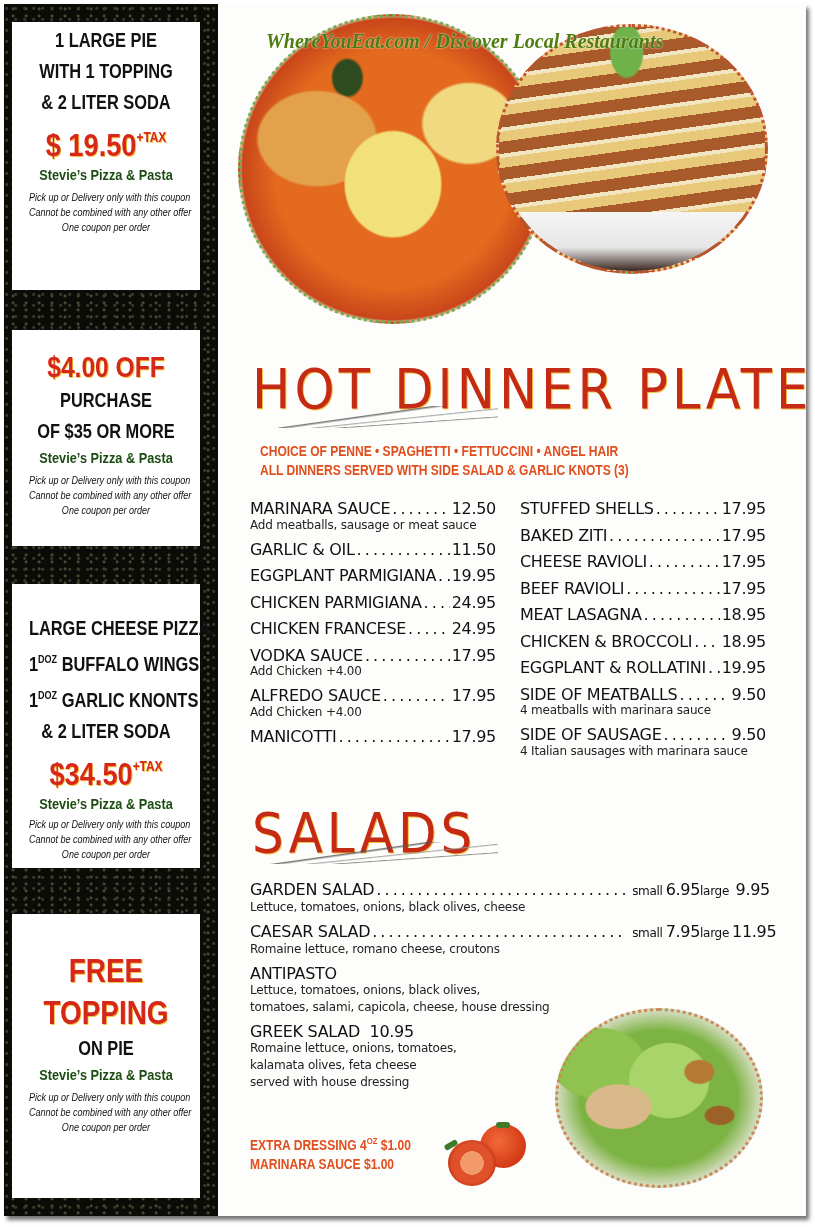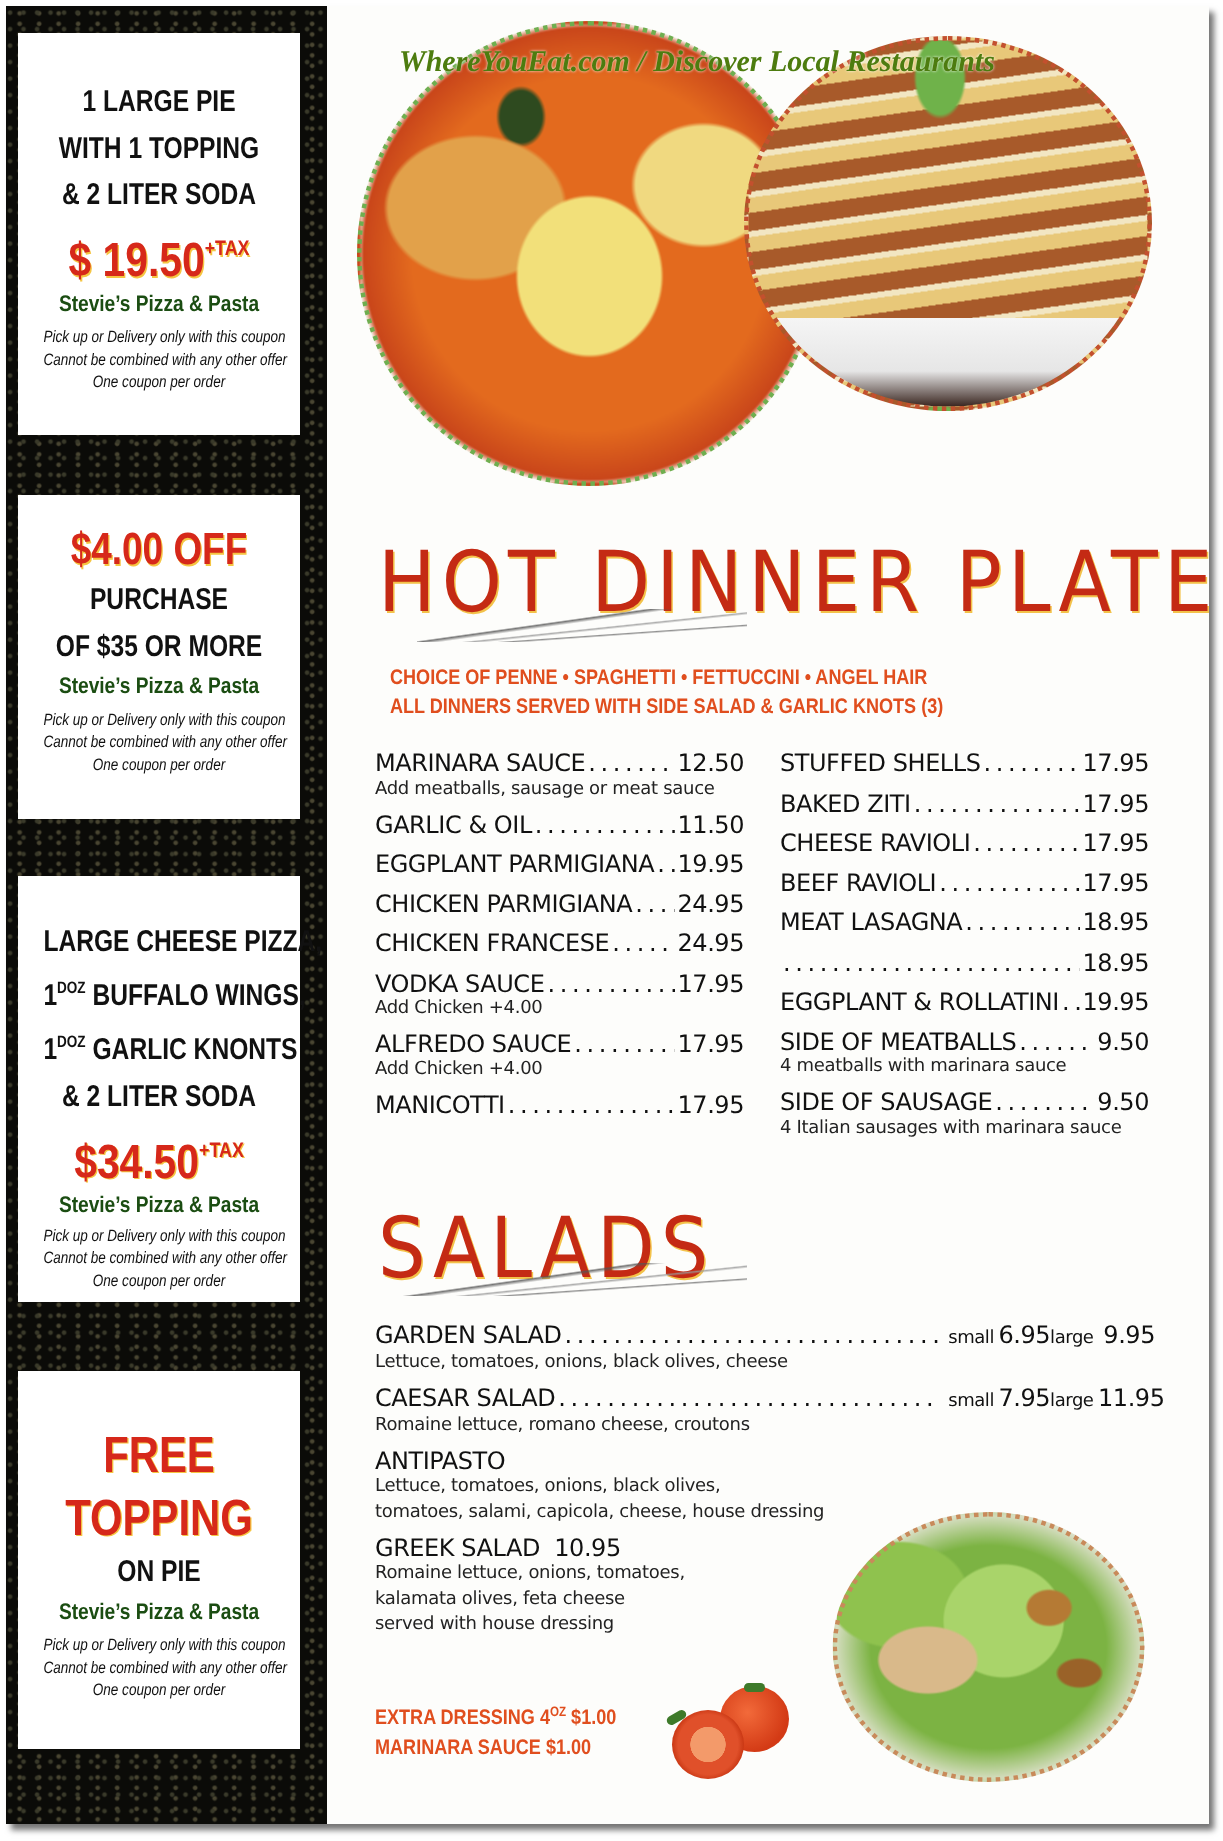--- a/index.html
+++ b/index.html
@@ -177,21 +177,21 @@
     background: radial-gradient(circle at 50% 50%, #f39a6a 0 35%, #e0502a 36% 60%, #c4320f 75%); }
   .tomato-stem { position: absolute; width: 14px; height: 6px; background: #3e7a2a; border-radius: 3px; }
 </style>
 </head>
 <body>
 
 <div class="page">
 
   <div class="strip">
 
-    <div class="coupon" style="top:18px; height:268px; padding-top:28px;">
+    <div class="coupon" style="top:18px; height:268px; ">
       <div class="line">1 LARGE PIE</div>
       <div class="line">WITH 1 TOPPING</div>
       <div class="line">&amp; 2 LITER SODA</div>
       <div class="price"><span>$ 19.50</span><sup>+TAX</sup></div>
       <div class="brand">Stevie’s Pizza &amp; Pasta</div>
       <div style="height:4px"></div>
       <div class="fine">Pick up or Delivery only with this coupon</div>
       <div class="fine">Cannot be combined with any other offer</div>
       <div class="fine">One coupon per order</div>
     </div>
@@ -213,21 +213,21 @@
       <div class="line"><span>1</span><sup>DOZ</sup> <span>GARLIC KNONTS</span></div>
       <div class="line">&amp; 2 LITER SODA</div>
       <div class="price"><span>$34.50</span><sup>+TAX</sup></div>
       <div class="brand">Stevie’s Pizza &amp; Pasta</div>
       <div style="height:2px"></div>
       <div class="fine">Pick up or Delivery only with this coupon</div>
       <div class="fine">Cannot be combined with any other offer</div>
       <div class="fine">One coupon per order</div>
     </div>
 
-    <div class="coupon" style="top:910px; height:252px; padding-top:32px;">
+    <div class="coupon" style="top:910px; height:284px; padding-top:32px;">
       <div class="big-red">FREE</div>
       <div class="big-red">TOPPING</div>
       <div class="line">ON PIE</div>
       <div class="brand">Stevie’s Pizza &amp; Pasta</div>
       <div style="height:4px"></div>
       <div class="fine">Pick up or Delivery only with this coupon</div>
       <div class="fine">Cannot be combined with any other offer</div>
       <div class="fine">One coupon per order</div>
     </div>
   </div>
@@ -338,20 +338,21 @@
       </div>
       <div class="item">
         <div class="item-row">
             <span class="item-name">MEAT LASAGNA</span>
             <span class="item-dots"></span>
             <span class="item-price">18.95</span>
           </div>
       </div>
       <div class="item">
         <div class="item-row">
+            <span class="item-name">CHICKEN &amp; BROCCOLI</span>
             <span class="item-dots"></span>
             <span class="item-price">18.95</span>
           </div>
       </div>
       <div class="item">
         <div class="item-row">
             <span class="item-name">EGGPLANT &amp; ROLLATINI</span>
             <span class="item-dots"></span>
             <span class="item-price">19.95</span>
           </div>

